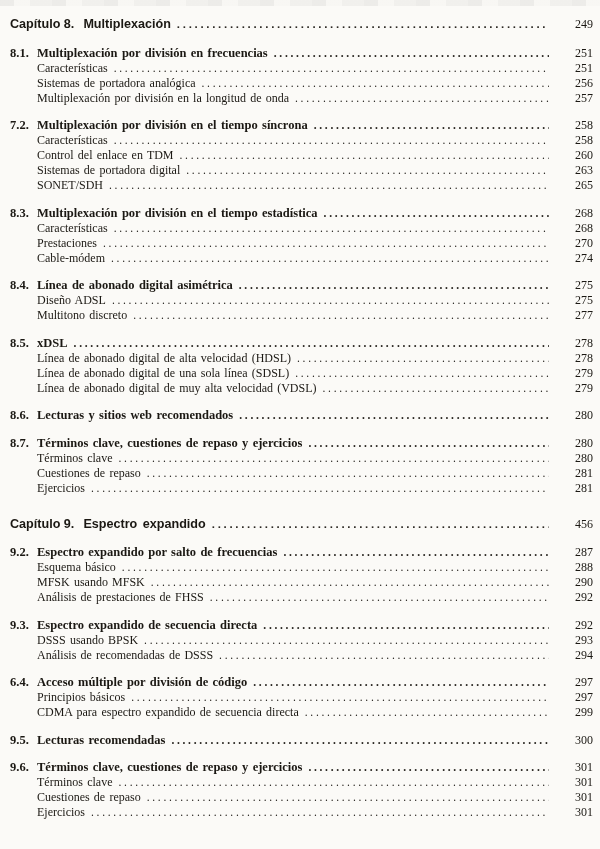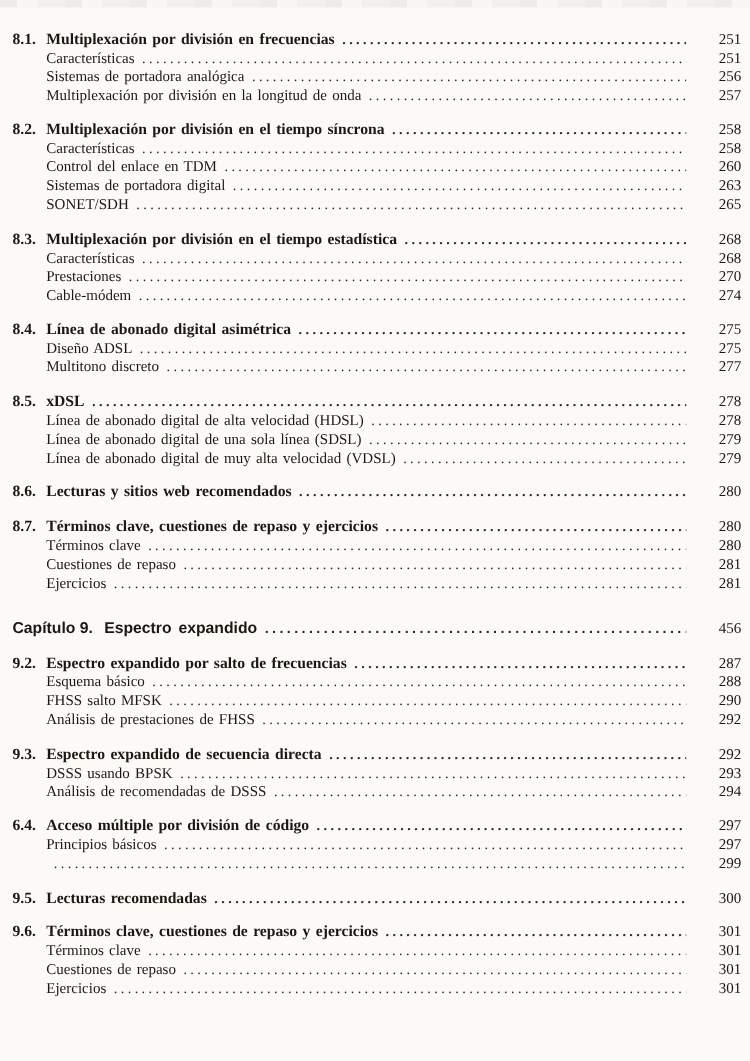--- a/index.html
+++ b/index.html
@@ -82,20 +82,26 @@
   .section-row .pagenum { font-weight: normal; }
   .subsection-row .num { font-weight: normal; }
 </style>
 </head>
 <body>
 
 <div class="scan-noise"></div>
 
 <div class="toc-page">
   <div>
+      <div class="row chapter-row">
+    <span class="num">Capítulo 8.</span>
+    <span class="title">Multiplexación</span>
+    <span class="dots"></span>
+    <span class="pagenum">249</span>
+  </div>
       <div class="row section-row">
     <span class="num">8.1.</span>
     <span class="title">Multiplexación por división en frecuencias</span>
     <span class="dots"></span>
     <span class="pagenum">251</span>
   </div>
       <div class="row subsection-row">
     <span class="num"></span>
     <span class="title">Características</span>
     <span class="dots"></span>
@@ -107,21 +113,21 @@
     <span class="dots"></span>
     <span class="pagenum">256</span>
   </div>
       <div class="row subsection-row">
     <span class="num"></span>
     <span class="title">Multiplexación por división en la longitud de onda</span>
     <span class="dots"></span>
     <span class="pagenum">257</span>
   </div>
       <div class="row section-row">
-    <span class="num">8.2.</span>
+    <span class="num">7.2.</span>
     <span class="title">Multiplexación por división en el tiempo síncrona</span>
     <span class="dots"></span>
     <span class="pagenum">258</span>
   </div>
       <div class="row subsection-row">
     <span class="num"></span>
     <span class="title">Características</span>
     <span class="dots"></span>
     <span class="pagenum">258</span>
   </div>
@@ -252,21 +258,21 @@
     <span class="pagenum">287</span>
   </div>
       <div class="row subsection-row">
     <span class="num"></span>
     <span class="title">Esquema básico</span>
     <span class="dots"></span>
     <span class="pagenum">288</span>
   </div>
       <div class="row subsection-row">
     <span class="num"></span>
-    <span class="title">FHSS salto MFSK</span>
+    <span class="title">MFSK usando MFSK</span>
     <span class="dots"></span>
     <span class="pagenum">290</span>
   </div>
       <div class="row subsection-row">
     <span class="num"></span>
     <span class="title">Análisis de prestaciones de FHSS</span>
     <span class="dots"></span>
     <span class="pagenum">292</span>
   </div>
       <div class="row section-row">
@@ -294,20 +300,21 @@
     <span class="pagenum">297</span>
   </div>
       <div class="row subsection-row">
     <span class="num"></span>
     <span class="title">Principios básicos</span>
     <span class="dots"></span>
     <span class="pagenum">297</span>
   </div>
       <div class="row subsection-row">
     <span class="num"></span>
+    <span class="title">CDMA para espectro expandido de secuencia directa</span>
     <span class="dots"></span>
     <span class="pagenum">299</span>
   </div>
       <div class="row section-row">
     <span class="num">9.5.</span>
     <span class="title">Lecturas recomendadas</span>
     <span class="dots"></span>
     <span class="pagenum">300</span>
   </div>
       <div class="row section-row">

